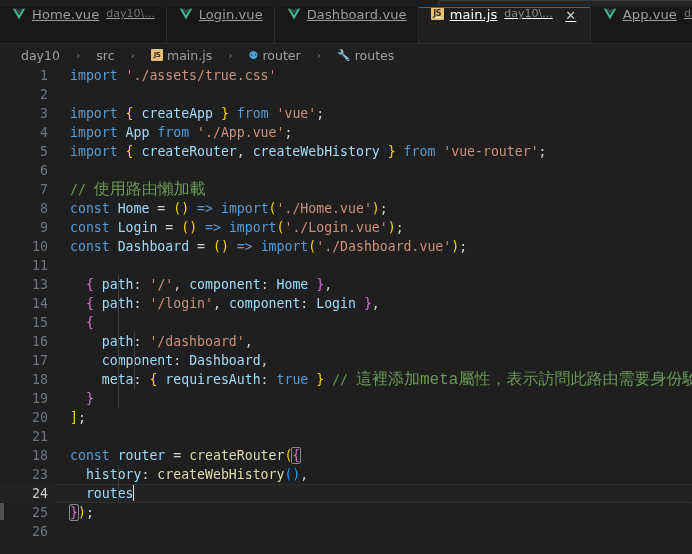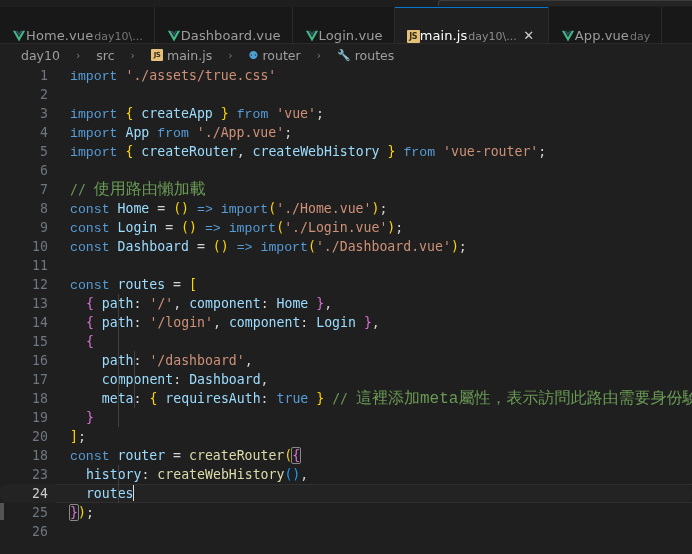--- a/index.html
+++ b/index.html
@@ -21,30 +21,31 @@
   }
 
   
   .tabbar {
     height: 37px; background: #181818;
     display: flex; align-items: stretch; flex: 0 0 auto;
     overflow: hidden; position: relative;
     border-bottom: 1px solid #2b2b2b;
   }
   .tab {
-    display: flex; align-items: flex-end; 
+    display: flex; align-items: flex-start; gap: 6px;
     padding: 0 11px 0 12px;
     background: #181818;
     color: #9d9d9d;
     font-size: 13px;
     white-space: nowrap;
     border-right: 1px solid #2b2b2b;
     position: relative;
     min-width: 0;
     flex: 0 0 auto;
+    text-decoration: underline;
   }
   .tab.active {
     background: #1f1f1f;
     color: #ffffff;
   }
   .tab.active::before {
     content: ""; position: absolute; left: 0; right: 0; top: 0; height: 1px;
     background: #0078d4;
   }
   .tab .tab-label { font-size: 13px; letter-spacing: .1px; }
@@ -132,21 +133,21 @@
 
   
   .guide {
     position: absolute; top: 0; height: 19px; width: 1px;
     background: #404040; z-index: 1;
   }
   .guide.g1 { left: 70px; }
   .guide.g2 { left: 86px; }
 
   
-  .t-kw      { color: #569cd6; font-family: Liberation Mono, monospace; }          
+  .t-kw      { color: #569cd6; }          
   .t-str     { color: #ce9178; }
   .t-var     { color: #9cdcfe; }
   .t-fn      { color: #dcdcaa; }
   .t-com     { color: #6a9955; }
   .t-num     { color: #569cd6; }
   .t-plain   { color: #d4d4d4; }
   .t-op      { color: #d4d4d4; }
   .t-br-y    { color: #ffd700; }
   .t-br-p    { color: #da70d6; }
   .t-br-b    { color: #179fff; }
@@ -178,28 +179,28 @@
           <path d="M6.6 3h3.3L12 6.7 14.1 3h3.3L12 12.4z" fill="#35495e"></path>
         </svg>
         <span class="tab-label">Home.vue</span>
         <span class="tab-desc">day10\...</span>
       </div>
       <div class="tab">
         <svg class="icon-vue" viewBox="0 0 24 24">
           <path d="M1.5 3h4.2L12 14.2 18.3 3h4.2L12 21.5z" fill="#41b883"></path>
           <path d="M6.6 3h3.3L12 6.7 14.1 3h3.3L12 12.4z" fill="#35495e"></path>
         </svg>
+        <span class="tab-label">Login.vue</span>
+      </div>
+      <div class="tab">
+        <svg class="icon-vue" viewBox="0 0 24 24">
+          <path d="M1.5 3h4.2L12 14.2 18.3 3h4.2L12 21.5z" fill="#41b883"></path>
+          <path d="M6.6 3h3.3L12 6.7 14.1 3h3.3L12 12.4z" fill="#35495e"></path>
+        </svg>
         <span class="tab-label">Dashboard.vue</span>
-      </div>
-      <div class="tab">
-        <svg class="icon-vue" viewBox="0 0 24 24">
-          <path d="M1.5 3h4.2L12 14.2 18.3 3h4.2L12 21.5z" fill="#41b883"></path>
-          <path d="M6.6 3h3.3L12 6.7 14.1 3h3.3L12 12.4z" fill="#35495e"></path>
-        </svg>
-        <span class="tab-label">Login.vue</span>
       </div>
       <div class="tab active">
         <span class="icon-js">JS</span>
         <span class="tab-label">main.js</span>
         <span class="tab-desc">day10\...</span>
         <span class="tab-close">✕</span>
       </div>
       <div class="tab">
         <svg class="icon-vue" viewBox="0 0 24 24">
           <path d="M1.5 3h4.2L12 14.2 18.3 3h4.2L12 21.5z" fill="#41b883"></path>
@@ -244,29 +245,29 @@
         <div class="line"><span class="lnum">2</span><span class="code"></span></div>
         <div class="line"><span class="lnum">3</span><span class="code"><span class="t-kw">import</span><span class="t-plain"> </span><span class="t-br-y">{</span><span class="t-plain"> </span><span class="t-var">createApp</span><span class="t-plain"> </span><span class="t-br-y">}</span><span class="t-plain"> </span><span class="t-kw">from</span><span class="t-plain"> </span><span class="t-str">'vue'</span><span class="t-plain">;</span></span></div>
         <div class="line"><span class="lnum">4</span><span class="code"><span class="t-kw">import</span><span class="t-plain"> </span><span class="t-var">App</span><span class="t-plain"> </span><span class="t-kw">from</span><span class="t-plain"> </span><span class="t-str">'./App.vue'</span><span class="t-plain">;</span></span></div>
         <div class="line"><span class="lnum">5</span><span class="code"><span class="t-kw">import</span><span class="t-plain"> </span><span class="t-br-y">{</span><span class="t-plain"> </span><span class="t-var">createRouter</span><span class="t-plain">, </span><span class="t-var">createWebHistory</span><span class="t-plain"> </span><span class="t-br-y">}</span><span class="t-plain"> </span><span class="t-kw">from</span><span class="t-plain"> </span><span class="t-str">'vue-router'</span><span class="t-plain">;</span></span></div>
         <div class="line"><span class="lnum">6</span><span class="code"></span></div>
         <div class="line"><span class="lnum">7</span><span class="code"><span class="t-com">// </span><span class="t-cjk">使用路由懶加載</span></span></div>
         <div class="line"><span class="lnum">8</span><span class="code"><span class="t-kw">const</span><span class="t-plain"> </span><span class="t-var">Home</span><span class="t-op"> = </span><span class="t-br-y">(</span><span class="t-br-y">)</span><span class="t-plain"> </span><span class="t-kw">=&gt;</span><span class="t-plain"> </span><span class="t-kw">import</span><span class="t-br-y">(</span><span class="t-str">'./Home.vue'</span><span class="t-br-y">)</span><span class="t-plain">;</span></span></div>
         <div class="line"><span class="lnum">9</span><span class="code"><span class="t-kw">const</span><span class="t-plain"> </span><span class="t-var">Login</span><span class="t-op"> = </span><span class="t-br-y">(</span><span class="t-br-y">)</span><span class="t-plain"> </span><span class="t-kw">=&gt;</span><span class="t-plain"> </span><span class="t-kw">import</span><span class="t-br-y">(</span><span class="t-str">'./Login.vue'</span><span class="t-br-y">)</span><span class="t-plain">;</span></span></div>
         <div class="line"><span class="lnum">10</span><span class="code"><span class="t-kw">const</span><span class="t-plain"> </span><span class="t-var">Dashboard</span><span class="t-op"> = </span><span class="t-br-y">(</span><span class="t-br-y">)</span><span class="t-plain"> </span><span class="t-kw">=&gt;</span><span class="t-plain"> </span><span class="t-kw">import</span><span class="t-br-y">(</span><span class="t-str">'./Dashboard.vue'</span><span class="t-br-y">)</span><span class="t-plain">;</span></span></div>
         <div class="line"><span class="lnum">11</span><span class="code"></span></div>
-        <div class="line"><span class="lnum">12</span><span class="code"><span class="t-kw">const</span><span class="t-plain"> </span><span class="t-var">routes</span><span class="t-op"> = </span><span class="t-br-y">[</span></span></div>
         <div class="line"><span class="lnum">13</span><span class="code"><span class="guide g1"></span><span class="t-plain">  </span><span class="t-br-p">{</span><span class="t-plain"> </span><span class="t-var">path</span><span class="t-plain">: </span><span class="t-str">'/'</span><span class="t-plain">, </span><span class="t-var">component</span><span class="t-plain">: </span><span class="t-var">Home</span><span class="t-plain"> </span><span class="t-br-p">}</span><span class="t-plain">,</span></span></div>
         <div class="line"><span class="lnum">14</span><span class="code"><span class="guide g1"></span><span class="t-plain">  </span><span class="t-br-p">{</span><span class="t-plain"> </span><span class="t-var">path</span><span class="t-plain">: </span><span class="t-str">'/login'</span><span class="t-plain">, </span><span class="t-var">component</span><span class="t-plain">: </span><span class="t-var">Login</span><span class="t-plain"> </span><span class="t-br-p">}</span><span class="t-plain">,</span></span></div>
         <div class="line"><span class="lnum">15</span><span class="code"><span class="guide g1"></span><span class="t-plain">  </span><span class="t-br-p">{</span></span></div>
         <div class="line"><span class="lnum">16</span><span class="code"><span class="guide g1"></span><span class="guide g2"></span><span class="t-plain">    </span><span class="t-var">path</span><span class="t-plain">: </span><span class="t-str">'/dashboard'</span><span class="t-plain">,</span></span></div>
         <div class="line"><span class="lnum">17</span><span class="code"><span class="guide g1"></span><span class="guide g2"></span><span class="t-plain">    </span><span class="t-var">component</span><span class="t-plain">: </span><span class="t-var">Dashboard</span><span class="t-plain">,</span></span></div>
         <div class="line"><span class="lnum">18</span><span class="code"><span class="guide g1"></span><span class="guide g2"></span><span class="t-plain">    </span><span class="t-var">meta</span><span class="t-plain">: </span><span class="t-br-y">{</span><span class="t-plain"> </span><span class="t-var">requiresAuth</span><span class="t-plain">: </span><span class="t-num">true</span><span class="t-plain"> </span><span class="t-br-y">}</span><span class="t-plain"> </span><span class="t-com">//</span><span class="t-plain"> </span><span class="t-cjk">這裡添加meta屬性，表示訪問此路由需要身份驗證</span></span></div>
         <div class="line"><span class="lnum">19</span><span class="code"><span class="guide g1"></span><span class="t-plain">  </span><span class="t-br-p">}</span></span></div>
         <div class="line"><span class="lnum">20</span><span class="code"><span class="t-br-y">]</span><span class="t-plain">;</span></span></div>
+        <div class="line"><span class="lnum">21</span><span class="code"></span></div>
         <div class="line"><span class="lnum">18</span><span class="code"><span class="t-kw">const</span><span class="t-plain"> </span><span class="t-var">router</span><span class="t-op"> = </span><span class="t-fn">createRouter</span><span class="t-br-y">(</span><span class="t-br-p br-match">{</span></span></div>
         <div class="line"><span class="lnum">23</span><span class="code"><span class="guide g1"></span><span class="t-plain">  </span><span class="t-var">history</span><span class="t-plain">: </span><span class="t-fn">createWebHistory</span><span class="t-br-b">(</span><span class="t-br-b">)</span><span class="t-plain">,</span></span></div>
         <div class="line active"><span class="lnum">24</span><span class="code"><span class="guide g1"></span><span class="t-plain">  </span><span class="t-var">routes</span><span class="cursor"></span></span></div>
         <div class="line"><span class="lnum">25</span><span class="code"><span class="t-br-p br-match">}</span><span class="t-br-y">)</span><span class="t-plain">;</span></span></div>
         <div class="line"><span class="lnum">26</span><span class="code"></span></div>
       </div>
   </div>
 
 </div>
 

